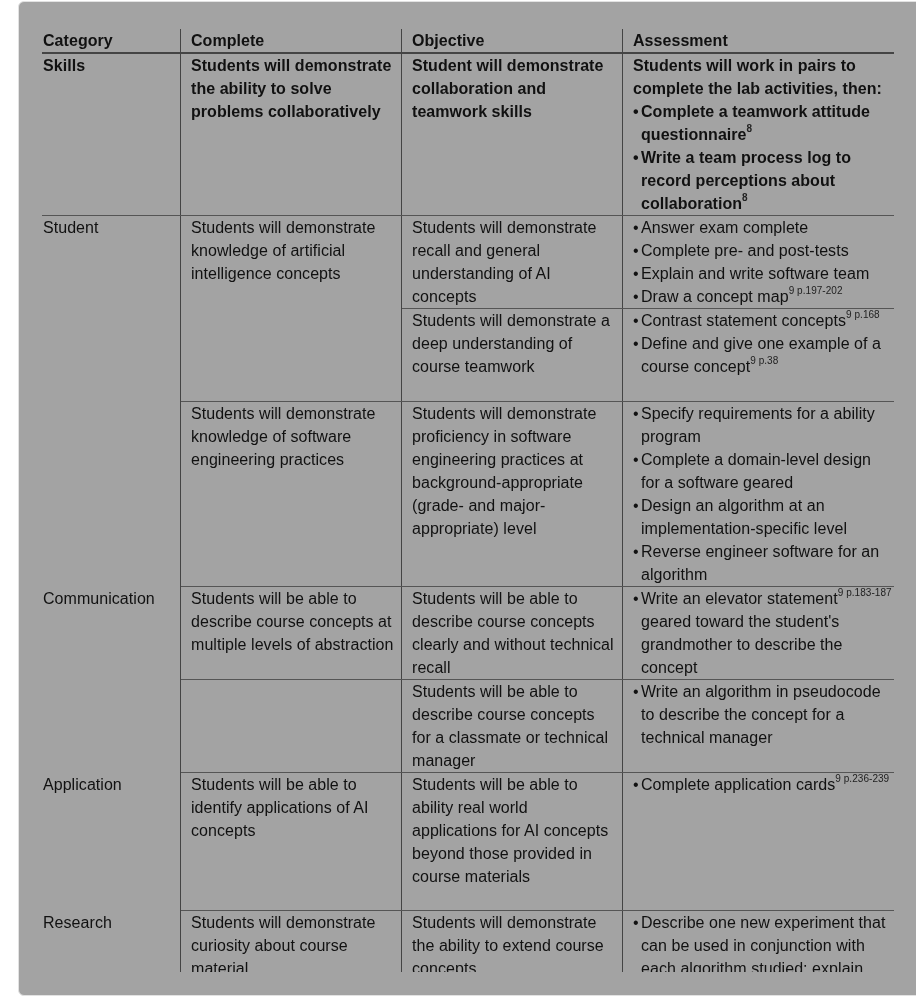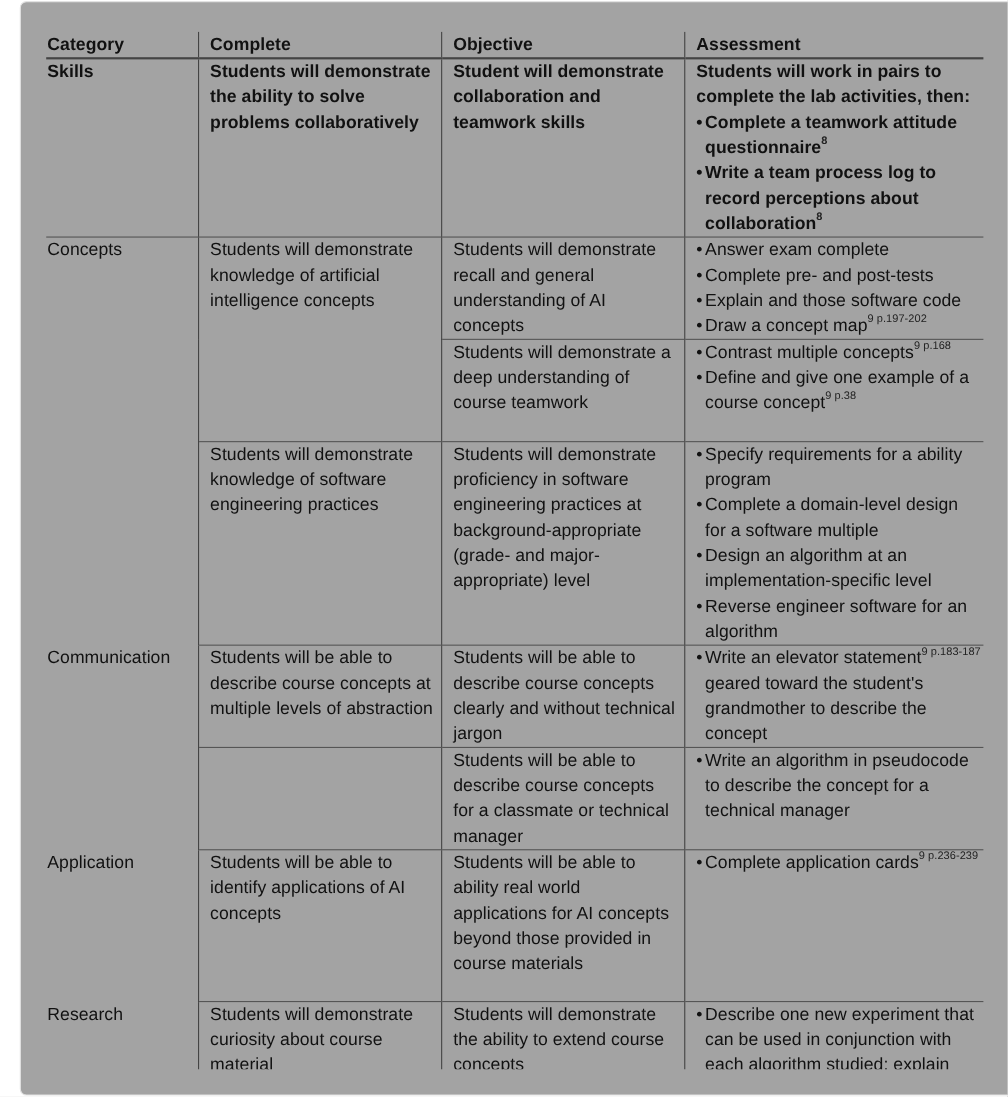--- a/index.html
+++ b/index.html
@@ -47,60 +47,60 @@
       <td class="asm">
         <div>Students will work in pairs to complete the lab activities, then:</div>
         <ul>
                 <li><span>Complete a teamwork attitude questionnaire</span><sup>8</sup></li>
                 <li><span>Write a team process log to record perceptions about collaboration</span><sup>8</sup></li>
               </ul>
       </td>
     </tr>
 
     <tr>
-      <td class="cat nob" rowspan="3">Concepts</td>
+      <td class="cat nob" rowspan="3">Student</td>
       <td class="out" rowspan="2" style="border-bottom:1.5px solid #555">Students will demonstrate knowledge of artificial intelligence concepts</td>
       <td class="obj" style="border-bottom:1.5px solid #555;height:91px">Students will demonstrate recall and general understanding of AI concepts</td>
       <td class="asm" style="border-bottom:1.5px solid #555">
         <ul>
                 <li><span>Answer exam complete</span></li>
                 <li><span>Complete pre- and post-tests</span></li>
-                <li><span>Explain and those software code</span></li>
+                <li><span>Explain and write software team</span></li>
                 <li><span>Draw a concept map</span><sup>9 p.197-202</sup></li>
               </ul>
       </td>
     </tr>
 
     <tr>
       <td class="obj" style="border-bottom:1.5px solid #555;height:92px">Students will demonstrate a deep understanding of course teamwork</td>
       <td class="asm" style="border-bottom:1.5px solid #555">
         <ul>
-                <li><span>Contrast multiple concepts</span><sup>9 p.168</sup></li>
+                <li><span>Contrast statement concepts</span><sup>9 p.168</sup></li>
                 <li><span>Define and give one example of a course concept</span><sup>9 p.38</sup></li>
               </ul>
       </td>
     </tr>
 
     <tr>
       <td class="out" style="border-bottom:1.5px solid #555;height:182px">Students will demonstrate knowledge of software engineering practices</td>
       <td class="obj" style="border-bottom:1.5px solid #555">Students will demonstrate proficiency in software engineering practices at background-appropriate (grade- and major-appropriate) level</td>
       <td class="asm" style="border-bottom:1.5px solid #555">
         <ul>
                 <li><span>Specify requirements for a ability program</span></li>
-                <li><span>Complete a domain-level design for a software multiple</span></li>
+                <li><span>Complete a domain-level design for a software geared</span></li>
                 <li><span>Design an algorithm at an implementation-specific level</span></li>
                 <li><span>Reverse engineer software for an algorithm</span></li>
               </ul>
       </td>
     </tr>
 
     <tr>
       <td class="cat nob" rowspan="2">Communication</td>
       <td class="out" style="border-bottom:1.5px solid #555;height:91px">Students will be able to describe course concepts at multiple levels of abstraction</td>
-      <td class="obj" style="border-bottom:1.5px solid #555">Students will be able to describe course concepts clearly and without technical jargon</td>
+      <td class="obj" style="border-bottom:1.5px solid #555">Students will be able to describe course concepts clearly and without technical recall</td>
       <td class="asm" style="border-bottom:1.5px solid #555">
         <ul>
                 <li><span>Write an elevator statement</span><sup>9 p.183-187</sup><span> geared toward the student's grandmother to describe the concept</span></li>
               </ul>
       </td>
     </tr>
 
     <tr>
       <td class="out" style="border-bottom:1.5px solid #555;height:92px"></td>
       <td class="obj" style="border-bottom:1.5px solid #555">Students will be able to describe course concepts for a classmate or technical manager</td>

